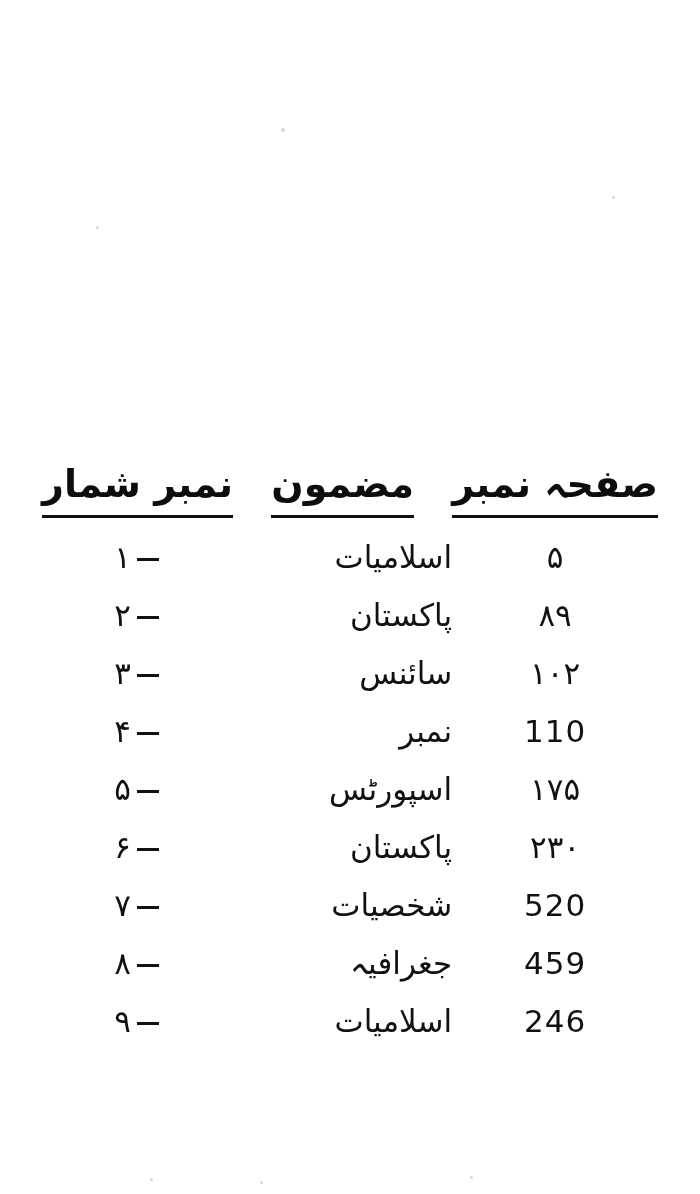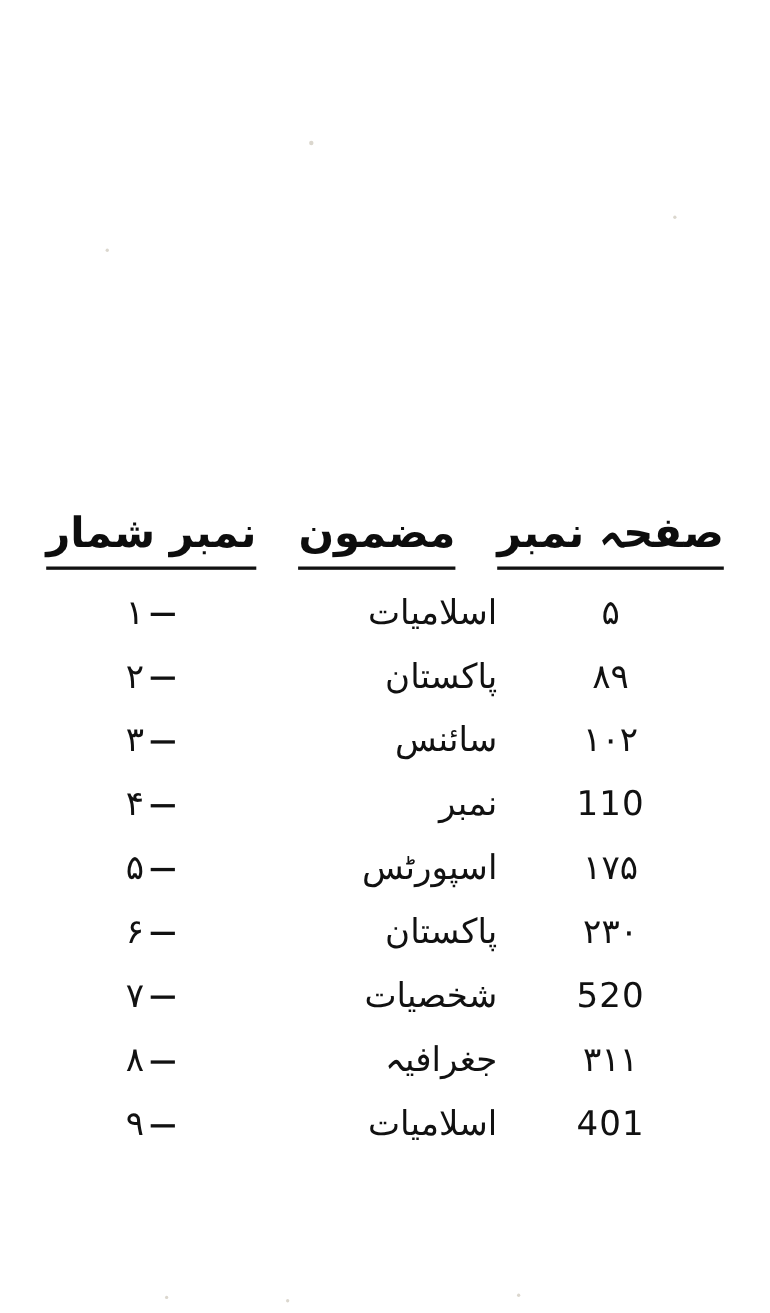--- a/index.html
+++ b/index.html
@@ -171,25 +171,25 @@
         <td class="page-cell">۲۳۰</td>
         <td class="topic-cell">پاکستان</td>
         <td class="num-cell"><span class="dash"></span><span>۶</span></td>
       </tr>
       <tr>
         <td class="page-cell">520</td>
         <td class="topic-cell">شخصیات</td>
         <td class="num-cell"><span class="dash"></span><span>۷</span></td>
       </tr>
       <tr>
-        <td class="page-cell">۳۱۱</td>
+        <td class="page-cell">459</td>
         <td class="topic-cell">جغرافیہ</td>
         <td class="num-cell"><span class="dash"></span><span>۸</span></td>
       </tr>
       <tr>
-        <td class="page-cell">401</td>
+        <td class="page-cell">246</td>
         <td class="topic-cell">اسلامیات</td>
         <td class="num-cell"><span class="dash"></span><span>۹</span></td>
       </tr>
     </tbody>
   </table>
 
 </div>
 
 </body></html>

